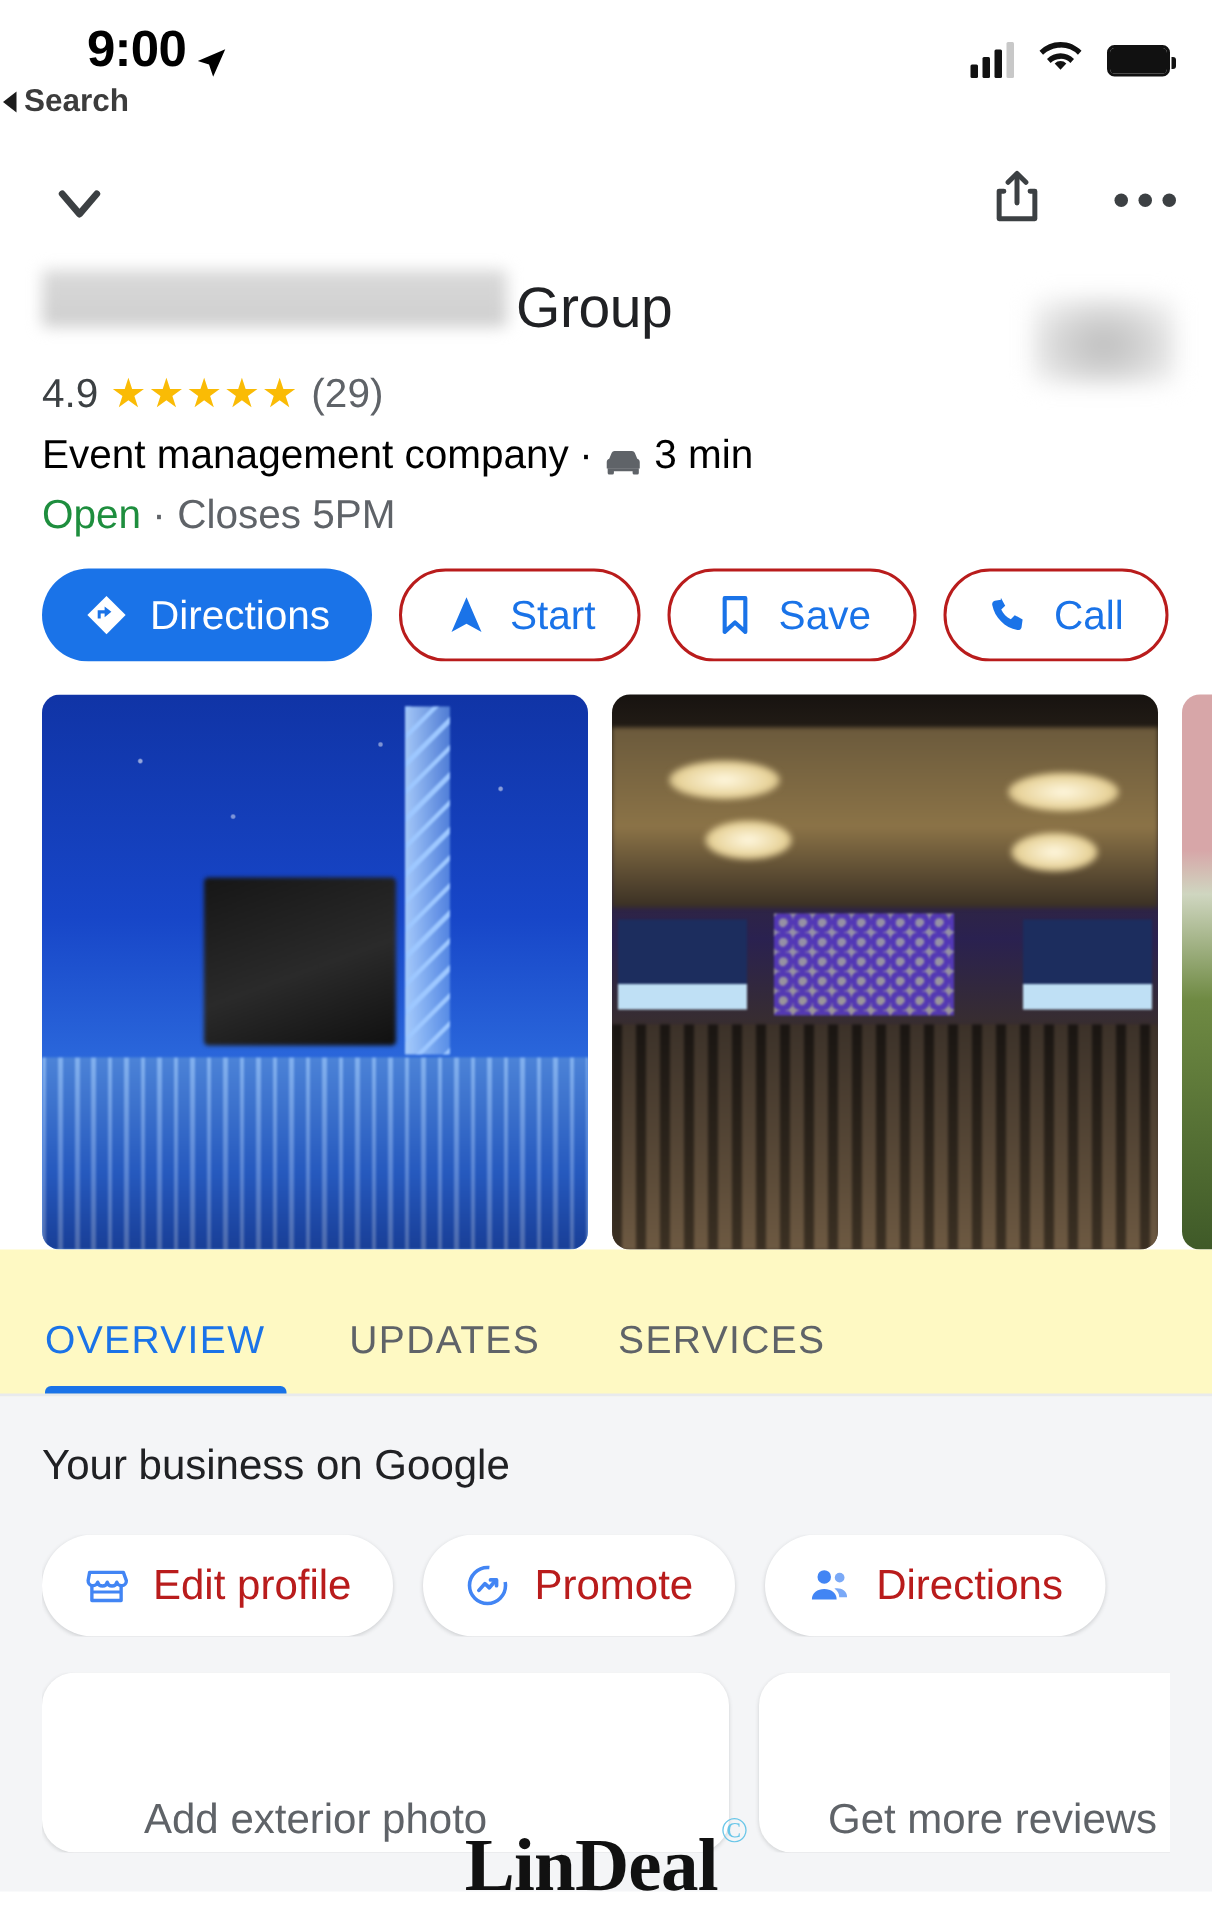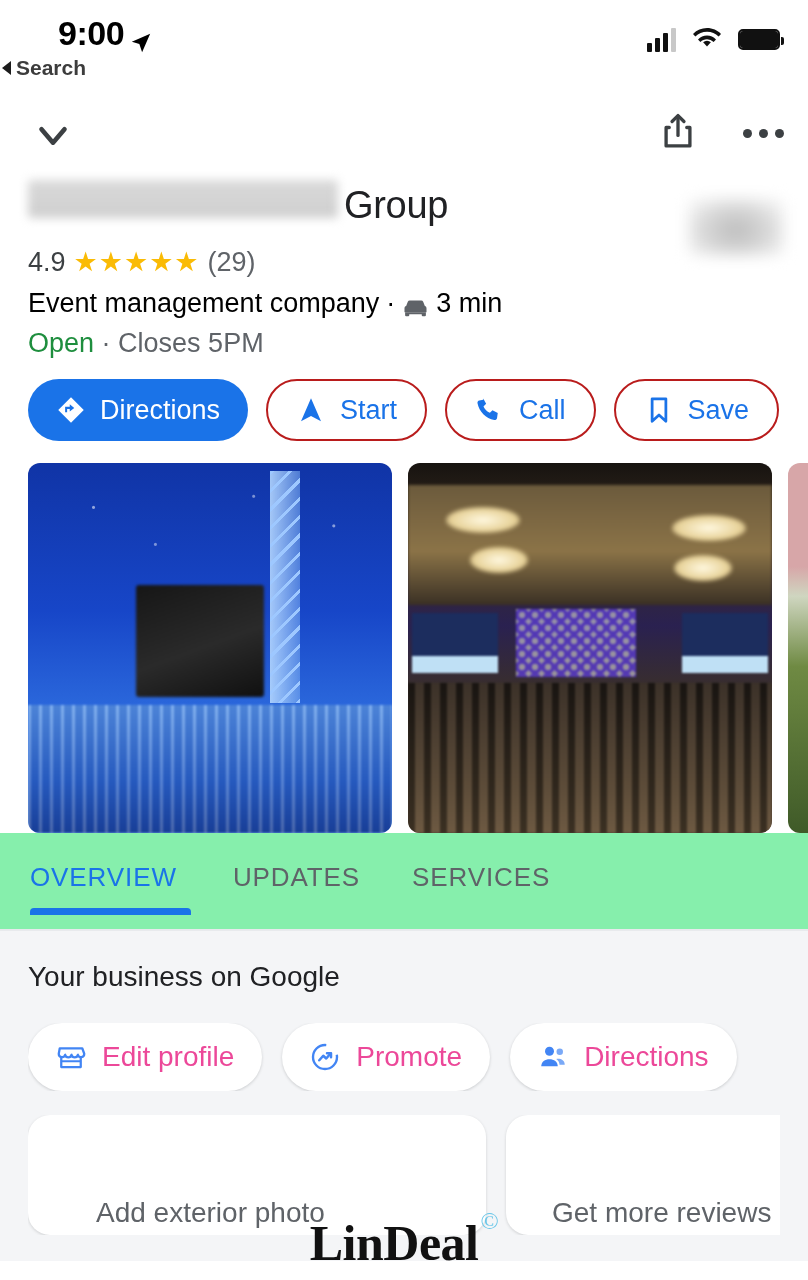--- a/index.html
+++ b/index.html
@@ -159,22 +159,22 @@
     filter:blur(1.2px);
   }
   .photo.p3 {
     width:40px;
     background:linear-gradient(180deg,#d7a6a8 0 28%, #cfd6c0 36%, #6f8a43 55%, #3f5a28 100%);
     filter:blur(.4px);
   }
 
   
   .tabs {
-    display:flex; align-items:flex-end; gap:0; padding:16px 28px;
-    height:98px; background:#86efac; border-bottom:2px solid #e8eaed; overflow:hidden; white-space:nowrap;
+    display:flex; align-items:flex-end; gap:0; padding:0 28px;
+    height:98px; background:#fef9c3; border-bottom:2px solid #e8eaed; overflow:hidden; white-space:nowrap;
   }
   .tab {
     font-size:26px; font-weight:500; letter-spacing:.9px; color:#5f6368;
     padding:0 26px 20px 26px; position:relative; flex:0 0 auto;
   }
   .tab:first-child{ padding-left:2px; padding-right:30px; }
   .tab.active { color:#1a73e8; }
   .tab.active::after {
     content:""; position:absolute; left:2px; right:16px; bottom:-2px; height:7px;
     background:#1a73e8; border-radius:4px 4px 0 0;
@@ -184,21 +184,21 @@
   .content { background:#f4f5f7; height:330px; padding:30px 28px 0 28px; }
   .sec-title { font-size:28px; font-weight:500; color:#202124; }
   .views {
     margin-top:14px; display:flex; align-items:center; gap:14px;
     font-size:28px; color:#5a78b8; font-weight:500;
   }
   .chips { display:flex; gap:20px; margin-top:30px; overflow:hidden; white-space:nowrap; }
   .chip {
     display:flex; align-items:center; gap:16px; flex:0 0 auto;
     background:#fff; border-radius:34px; height:68px; padding:0 28px;
-    font-size:28px; color:#ec4899; box-shadow:0 1px 3px rgba(60,64,67,.22);
+    font-size:28px; color:#b91c1c; box-shadow:0 1px 3px rgba(60,64,67,.22);
   }
   .cards { display:flex; gap:20px; margin-top:24px; overflow:hidden; white-space:nowrap; }
   .card {
     flex:0 0 auto; background:#fff; border-radius:22px;
     width:458px; height:120px; box-shadow:0 1px 3px rgba(60,64,67,.2);
     display:flex; align-items:flex-end; padding:0 0 6px 68px;
     font-size:28px; color:#5f6368;
   }
   .card.second{ width:420px; padding-left:46px; }
 
@@ -315,32 +315,32 @@
       <span class="ico">
         <svg viewBox="0 0 24 24" width="30" height="30">
             <path d="M12 2.5 20 21l-8-4.3L4 21z" fill="#1a73e8"></path>
           </svg>
       </span>
       <span>Start</span>
     </div>
     <div class="btn outline">
       <span class="ico">
         <svg viewBox="0 0 24 24" width="30" height="30">
-          <path d="M6.6 2.8 8.9 7 6.8 9.1c1 2.3 2.8 4.1 5.1 5.1l2.1-2.1 4.2 2.3-.6 4.2c-.2 1-1.2 1.6-2.2 1.4C8.7 18.7 3.3 13.3 2 6.6c-.2-1 .4-2 1.4-2.2l3.2-.6z" fill="#1a73e8"></path>
-        </svg>
-      </span>
-      <span>Call</span>
+            <path d="M6.5 3h11v18l-5.5-5-5.5 5z" fill="none" stroke="#1a73e8" stroke-width="2.2" stroke-linejoin="round"></path>
+          </svg>
+      </span>
+      <span>Save</span>
     </div>
     <div class="btn outline">
       <span class="ico">
         <svg viewBox="0 0 24 24" width="30" height="30">
-            <path d="M6.5 3h11v18l-5.5-5-5.5 5z" fill="none" stroke="#1a73e8" stroke-width="2.2" stroke-linejoin="round"></path>
-          </svg>
-      </span>
-      <span>Save</span>
+          <path d="M6.6 2.8 8.9 7 6.8 9.1c1 2.3 2.8 4.1 5.1 5.1l2.1-2.1 4.2 2.3-.6 4.2c-.2 1-1.2 1.6-2.2 1.4C8.7 18.7 3.3 13.3 2 6.6c-.2-1 .4-2 1.4-2.2l3.2-.6z" fill="#1a73e8"></path>
+        </svg>
+      </span>
+      <span>Call</span>
     </div>
   </div>
 
   <div class="photos">
     <div class="photo p1">
       <div class="truss"></div>
       <div class="screen"></div>
       <div class="console"></div>
     </div>
     <div class="photo p2">

